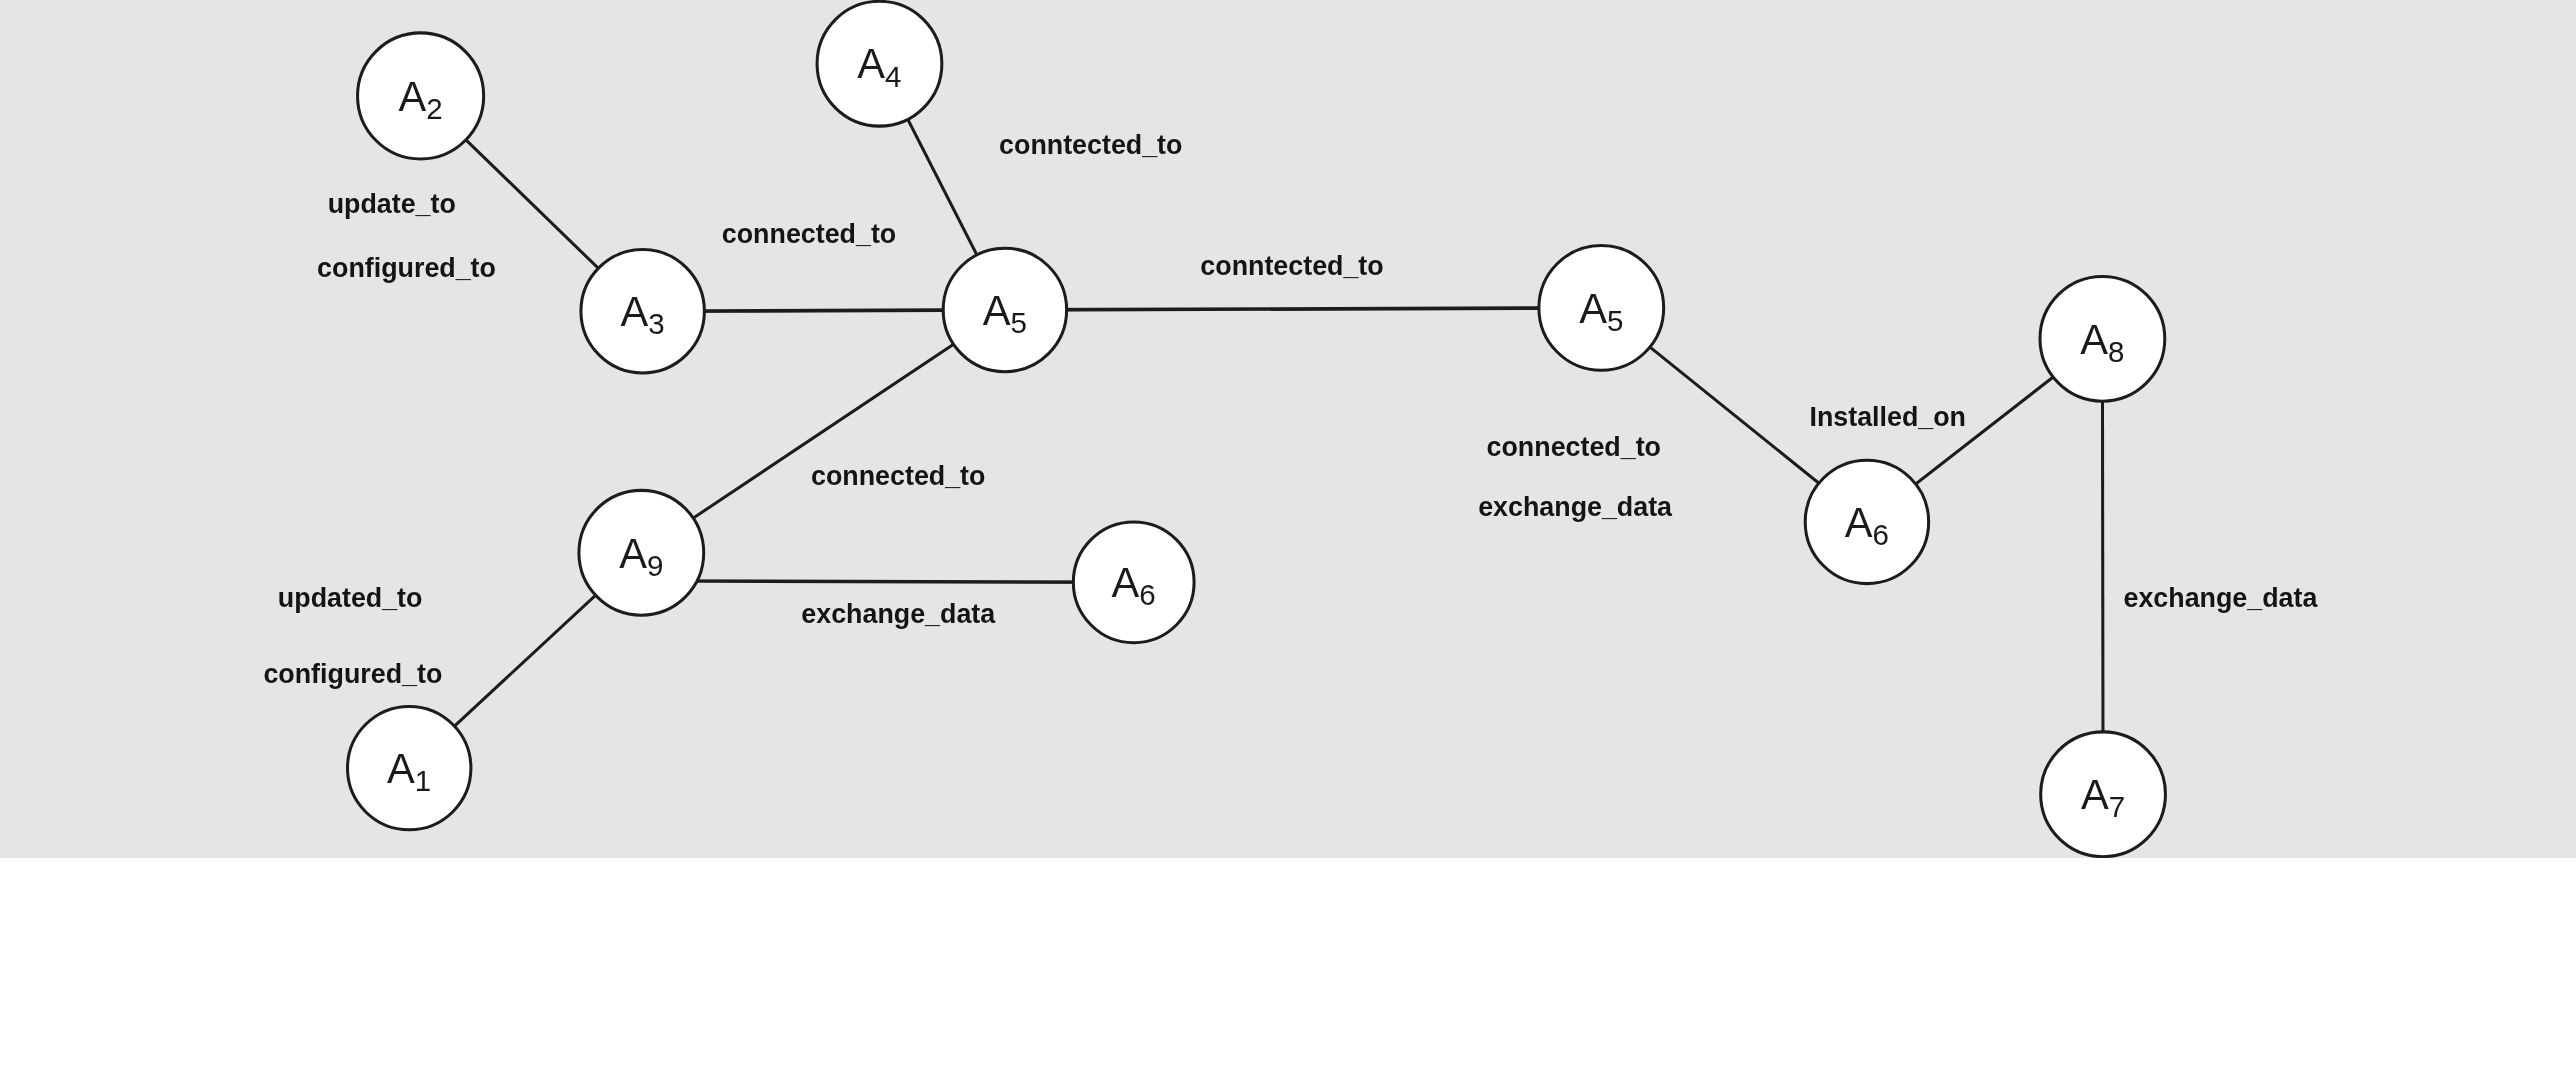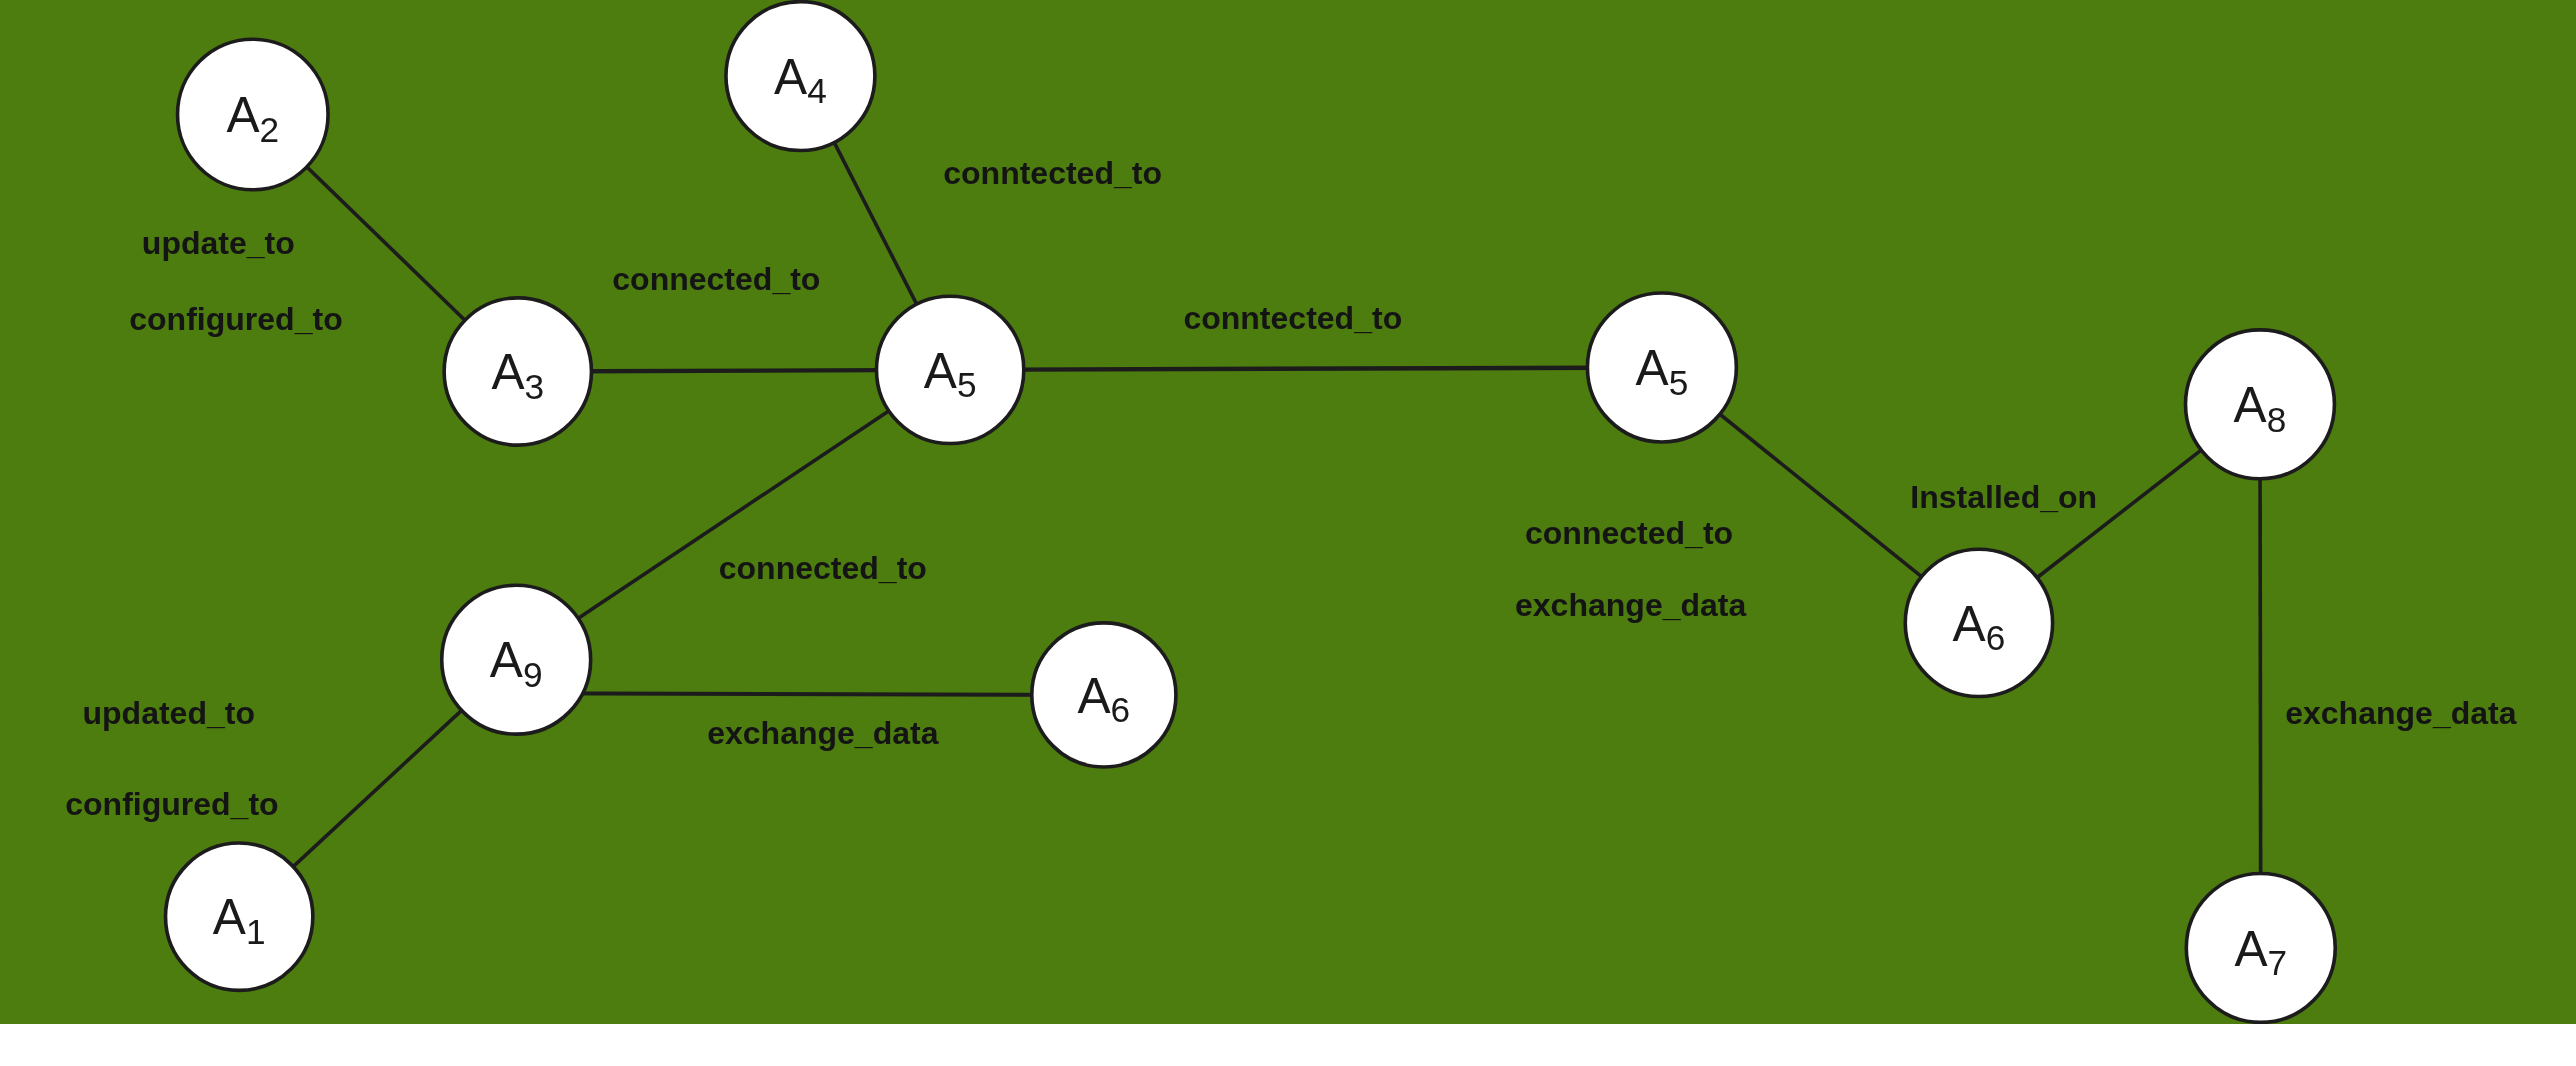--- a/index.html
+++ b/index.html
@@ -3,22 +3,22 @@
 <meta charset="utf-8">
 <style>
   html, body {
     margin: 0;
     padding: 0;
     background: #ffffff;
   }
   .canvas {
     position: relative;
     width: 2576px;
-    height: 1024px;
-    background: #4d7c0f;
+    height: 858px;
+    background: #e5e5e5;
     overflow: hidden;
   }
   svg {
     display: block;
     width: 100%;
     height: 100%;
   }
   text {
     font-family: "Liberation Sans", sans-serif;
     -webkit-user-select: none;

